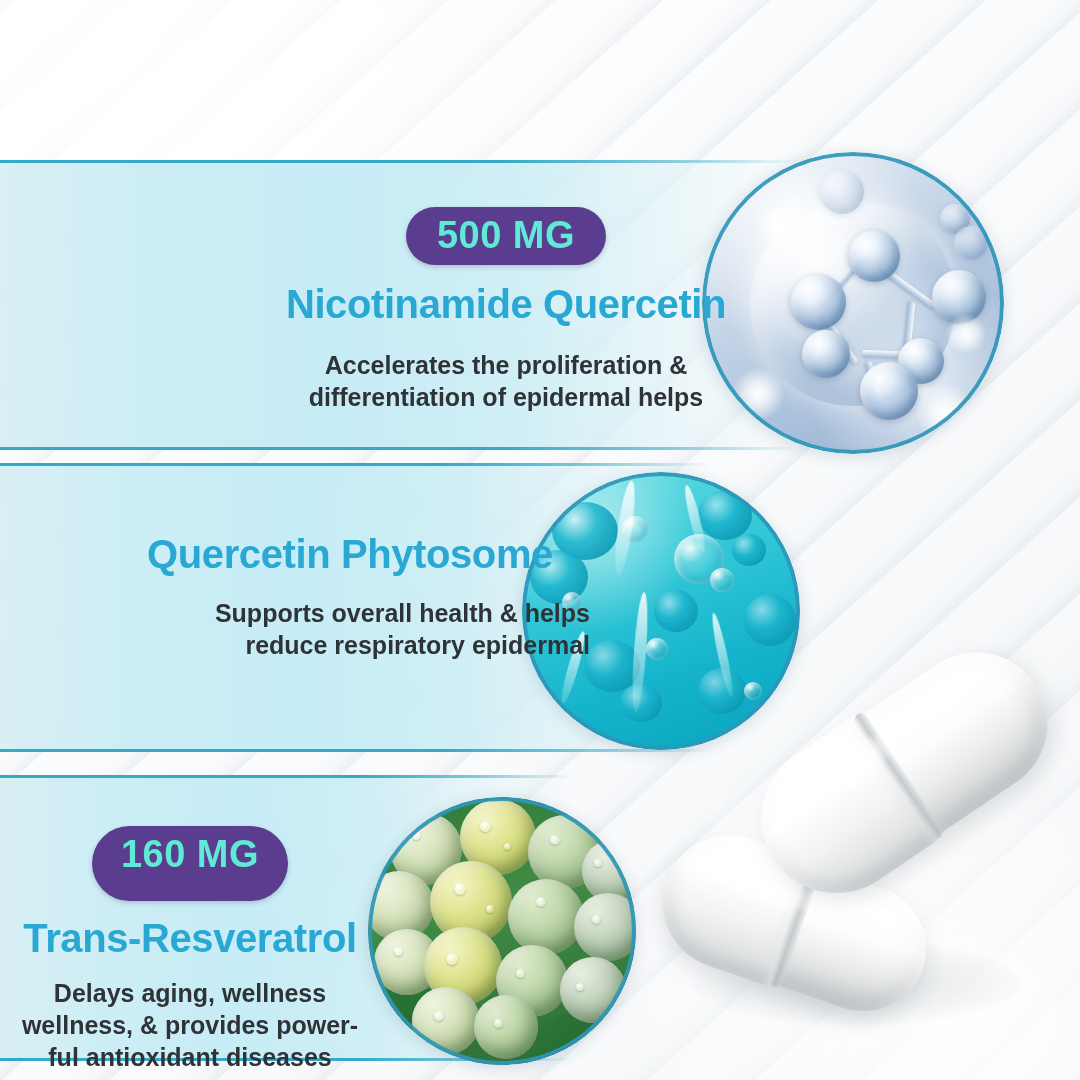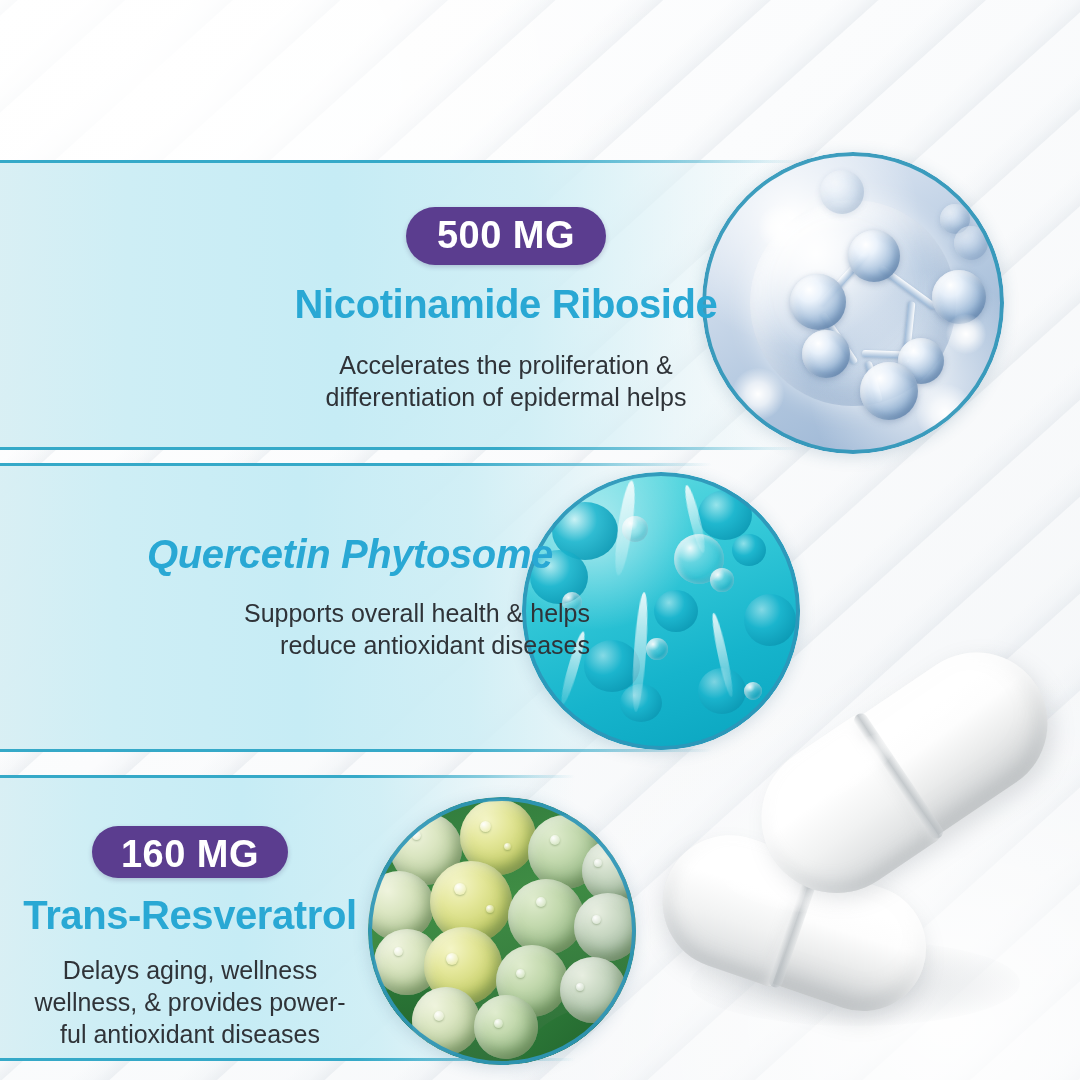--- a/index.html
+++ b/index.html
@@ -94,55 +94,55 @@
 
   #panel-1 { top:160px; width:800px; height:290px; }
   #panel-2 { top:463px; width:712px; height:289px; }
   #panel-3 { top:775px; width:575px; height:286px; }
 
   
   .text-block { position:absolute; z-index:5; text-align:center; }
   .badge {
     display:inline-block;
     background:#5b3d8f;
-    color:#ffffff;
+    color:#5eead4;
     font-weight:700;
     border-radius:100px;
     white-space:nowrap;
     box-shadow:0 2px 5px rgba(50,30,90,.22);
     font-family:"Liberation Sans", sans-serif;
   }
   .ingredient-name {
     color:#29a8d4;
     font-weight:700;
     font-family:"Liberation Sans", sans-serif;
     white-space:nowrap;
     letter-spacing:-0.4px;
   }
   .ingredient-desc {
     color:#2f3338;
-    font-weight:400;
+    font-weight:700;
     font-family:"Liberation Sans", sans-serif;
   }
 
   
   #block-1 { top:207px; left:256px; width:500px; }
   #block-1 .badge { font-size:38px; line-height:38px; padding:9px 31px 11px; letter-spacing:.5px; }
   #block-1 .ingredient-name { font-size:40px; line-height:46px; margin-top:16px; }
   #block-1 .ingredient-desc { font-size:25px; line-height:32px; margin-top:22px; }
 
   
   #block-2 { top:515px; left:110px; width:480px; }
   #block-2 .badge { font-size:38px; line-height:38px; padding:9px 31px 11px; letter-spacing:.5px; }
-  #block-2 .ingredient-name { font-size:40px; line-height:46px; margin-top:16px;font-style:italic; }
+  #block-2 .ingredient-name { font-size:40px; line-height:46px; margin-top:16px; }
   #block-2 .ingredient-desc { font-size:25px; line-height:32px; margin-top:20px;text-align:right; }
 
   
   #block-3 { top:826px; left:10px; width:360px; }
-  #block-3 .badge { font-size:38px; line-height:38px; padding:9px 29px 5px; letter-spacing:.5px; }
+  #block-3 .badge { font-size:38px; line-height:38px; padding:9px 29px 28px; letter-spacing:.5px; }
   #block-3 .ingredient-name { font-size:40px; line-height:46px; margin-top:14px; }
   #block-3 .ingredient-desc { font-size:25px; line-height:32px; margin-top:16px; }
 
   
   .circle {
     position:absolute; border-radius:50%;
     overflow:hidden; z-index:4;
     box-shadow:0 3px 16px rgba(40,90,120,.18);
   }
   .circle-inner { position:absolute; inset:0; border-radius:50%; overflow:hidden; }
@@ -310,21 +310,21 @@
       <div class="spark" style="left:30px;  top:216px; width:52px; height:52px;"></div>
       <div class="spark" style="left:214px; top:232px; width:58px; height:58px;"></div>
       <div class="spark" style="left:244px; top:162px; width:40px; height:40px;"></div>
       <div class="spark" style="left:56px;  top:52px;  width:46px; height:46px;"></div>
     </div>
     <div class="circle-ring"></div>
   </div>
 
   <div class="text-block" id="block-1">
     <span class="badge">500 MG</span>
-    <div class="ingredient-name">Nicotinamide Riboside</div>
+    <div class="ingredient-name">Nicotinamide Quercetin</div>
     <div class="ingredient-desc">
       <div>Accelerates the proliferation &amp;</div>
       <div>differentiation of epidermal helps</div>
     </div>
   </div>
 
   <div class="panel" id="panel-2">
     <div class="panel-bg"></div>
     <div class="panel-rule top" style="width:712px"></div>
     <div class="panel-rule bottom" style="width:712px"></div>
@@ -354,21 +354,21 @@
       <div class="cell-streak" style="left:196px; top:140px; width:9px;  height:86px; transform:rotate(-12deg);"></div>
       <div class="cell-streak" style="left:46px;  top:158px; width:10px; height:76px; transform:rotate(16deg);"></div>
     </div>
     <div class="circle-ring"></div>
   </div>
 
   <div class="text-block" id="block-2">
     <div class="ingredient-name">Quercetin Phytosome</div>
     <div class="ingredient-desc">
       <div>Supports overall health &amp; helps</div>
-      <div>reduce antioxidant diseases</div>
+      <div>reduce respiratory epidermal</div>
     </div>
   </div>
 
   <div class="panel" id="panel-3">
     <div class="panel-bg"></div>
     <div class="panel-rule top" style="width:575px"></div>
     <div class="panel-rule bottom" style="width:575px"></div>
   </div>
 
   <div class="circle" id="circle-3">

